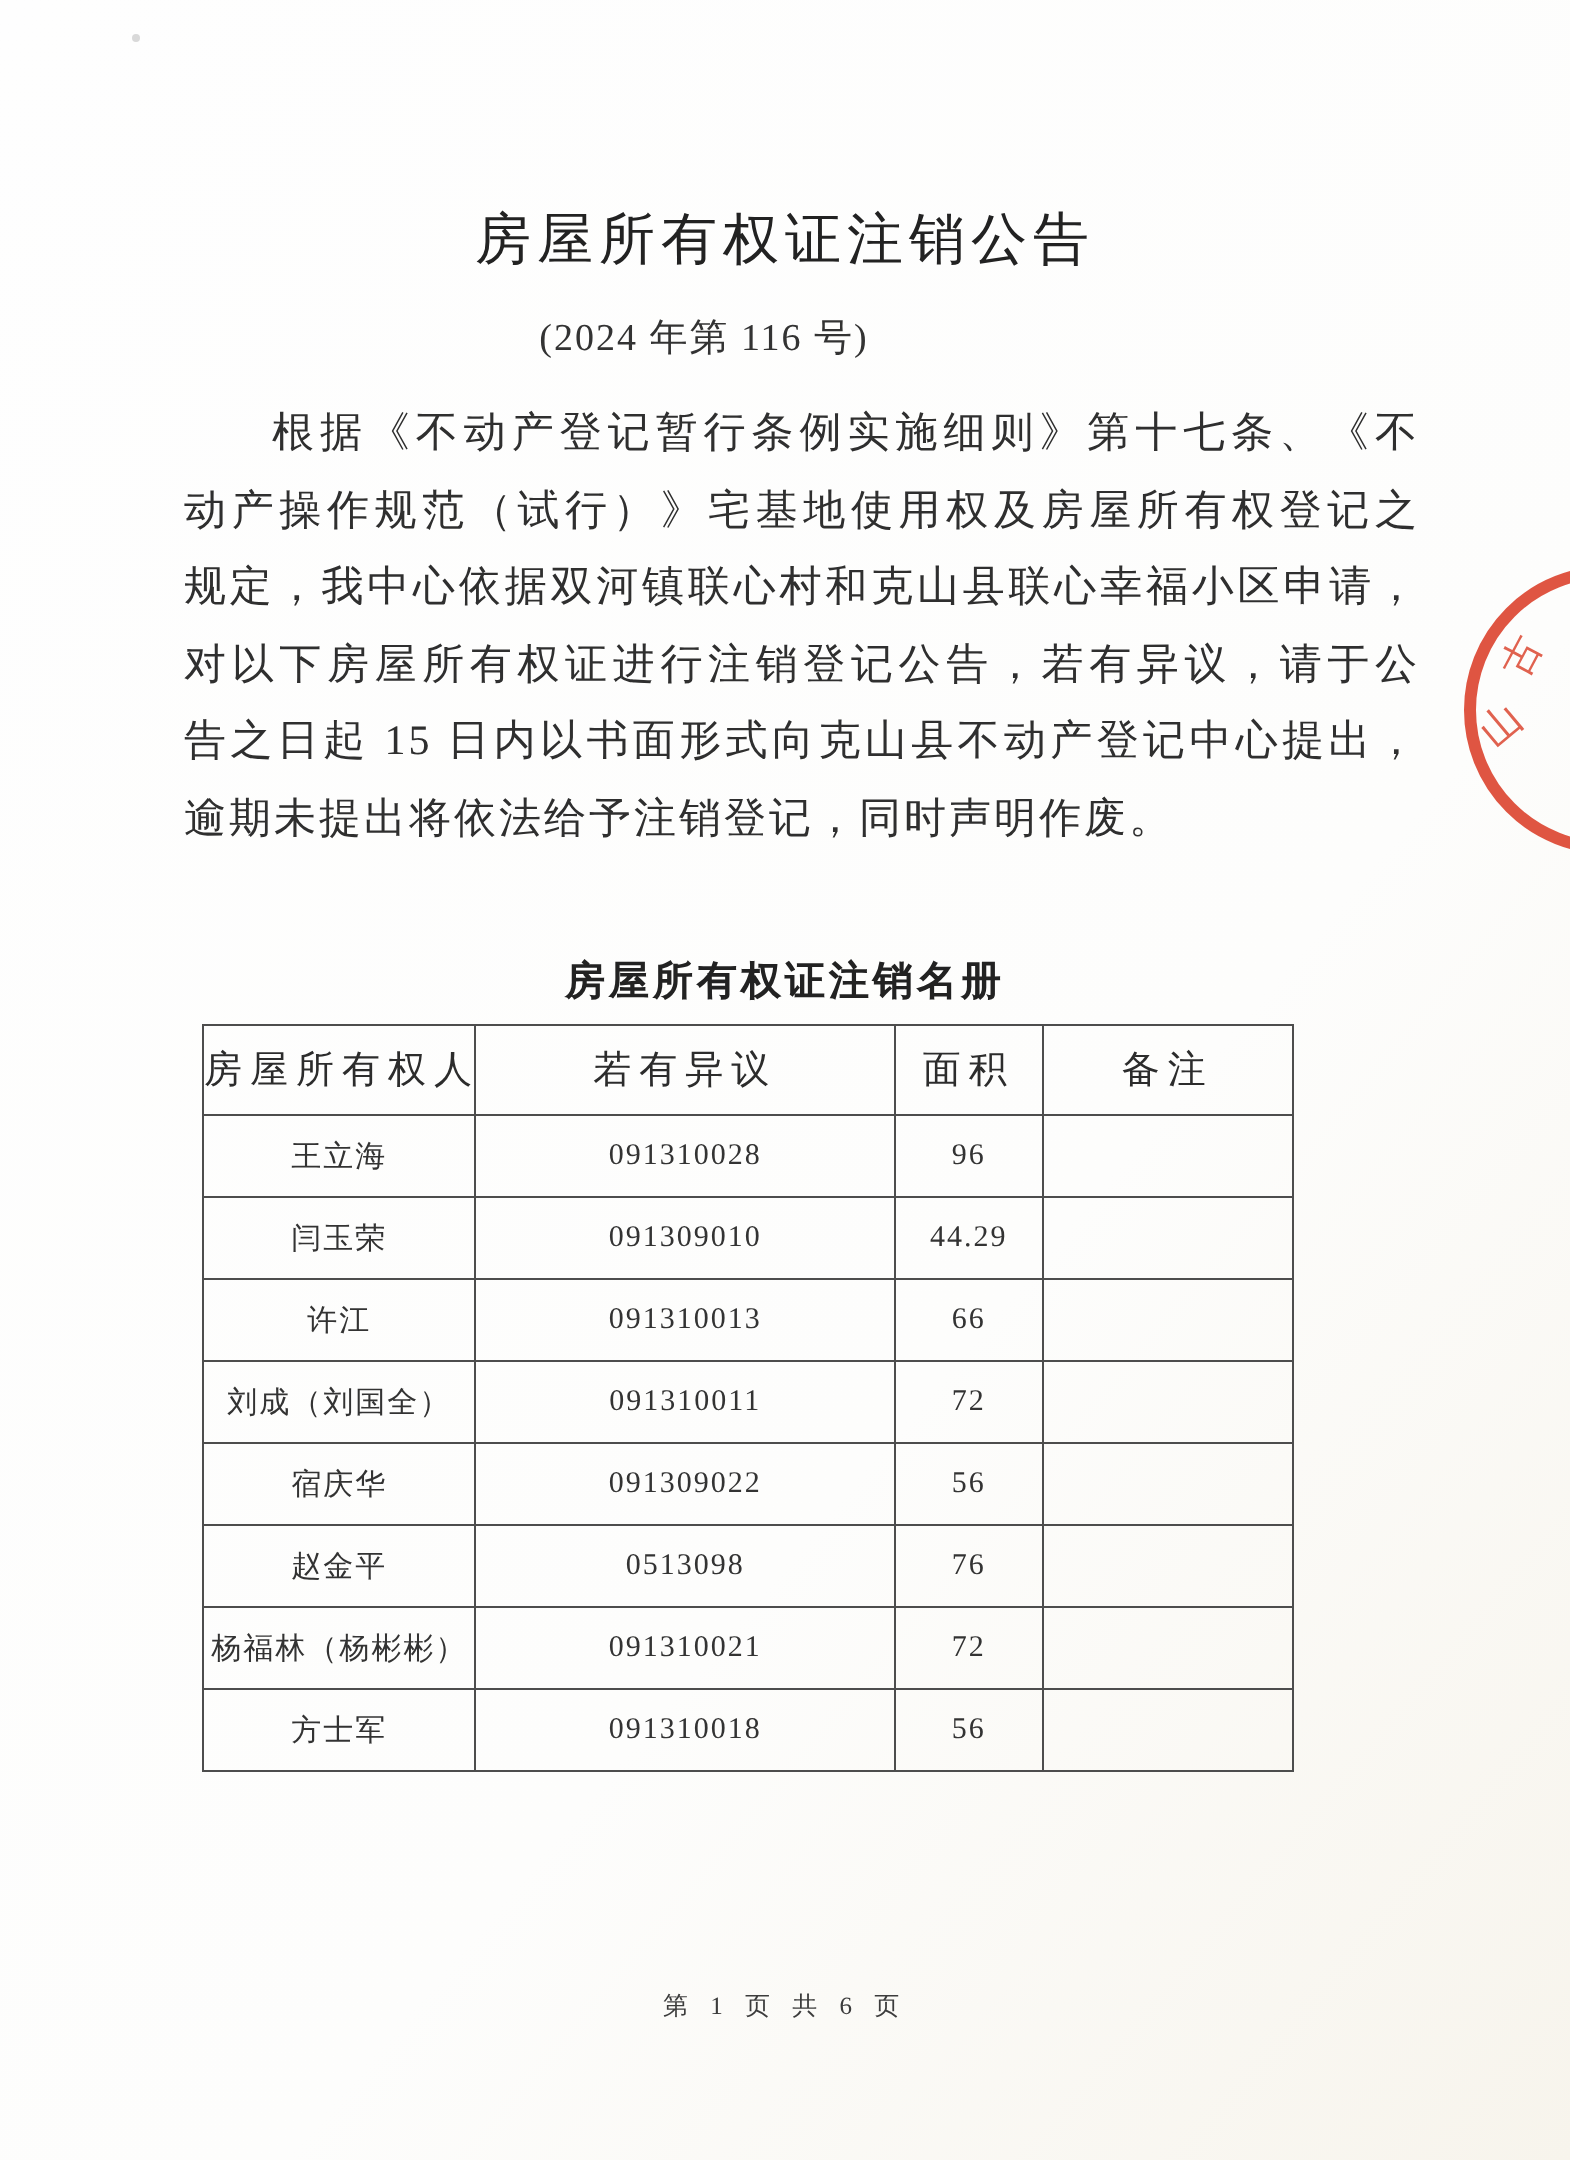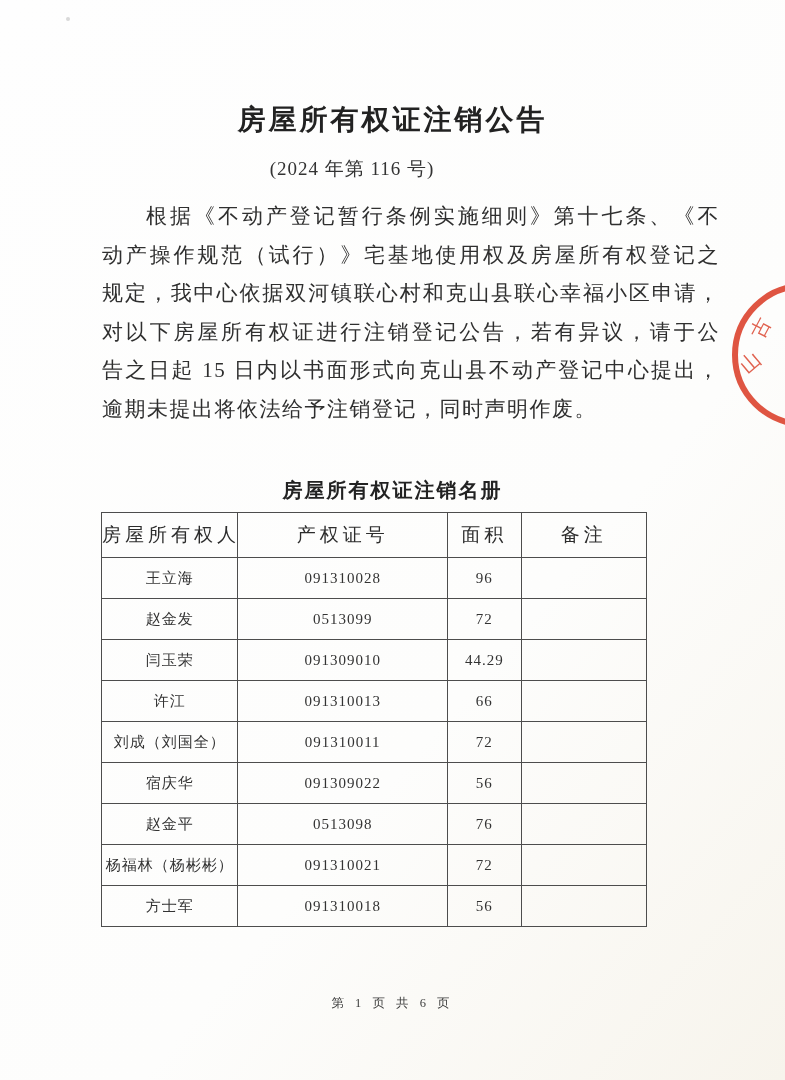--- a/index.html
+++ b/index.html
@@ -10,28 +10,28 @@
     background:#ffffff;
   }
   .page{
     position:relative;width:785px;height:1080px;overflow:hidden;
     background:linear-gradient(130deg,#fefefe 0%,#fdfdfc 62%,#f7f4ec 100%);
   }
   .doc-title{
     position:absolute;top:101px;left:0;width:785px;
     text-align:center;
     font-family:"Liberation Sans", sans-serif;
-    font-weight:700;font-size:28px;letter-spacing:3px;color:#222;
+    font-weight:400;font-size:28px;letter-spacing:3px;color:#222;
   }
   .doc-number{
     position:absolute;top:156px;left:0;width:704px;
     text-align:center;font-size:19px;letter-spacing:1px;color:#333;
   }
   .body-text{
-    position:absolute;top:197px;left:102px;width:618px;
+    position:absolute;top:197px;left:92px;width:618px;
     font-size:21px;line-height:38.5px;letter-spacing:1.5px;color:#2f2f2f;
   }
   .body-line{display:block;text-align:justify;text-align-last:justify;}
   .body-line.first{padding-left:44px;}
   .body-line.last{text-align:left;text-align-last:left;}
   .table-title{
     position:absolute;top:477px;left:0;width:785px;
     text-align:center;font-weight:700;font-size:20px;letter-spacing:2px;color:#222;
   }
   table.roster{
@@ -90,36 +90,30 @@
   <table class="roster">
     <colgroup>
       <col class="c-owner">
         <col class="c-cert">
         <col class="c-area">
         <col class="c-remark">
     </colgroup>
     <thead>
       <tr>
         <th>房屋所有权人</th>
-        <th>产权证号</th>
+        <th>若有异议</th>
         <th>面积</th>
         <th>备注</th>
       </tr>
     </thead>
     <tbody>
       <tr>
         <td>王立海</td>
         <td>091310028</td>
         <td>96</td>
-        <td></td>
-      </tr>
-      <tr>
-        <td>赵金发</td>
-        <td>0513099</td>
-        <td>72</td>
         <td></td>
       </tr>
       <tr>
         <td>闫玉荣</td>
         <td>091309010</td>
         <td>44.29</td>
         <td></td>
       </tr>
       <tr>
         <td>许江</td>

